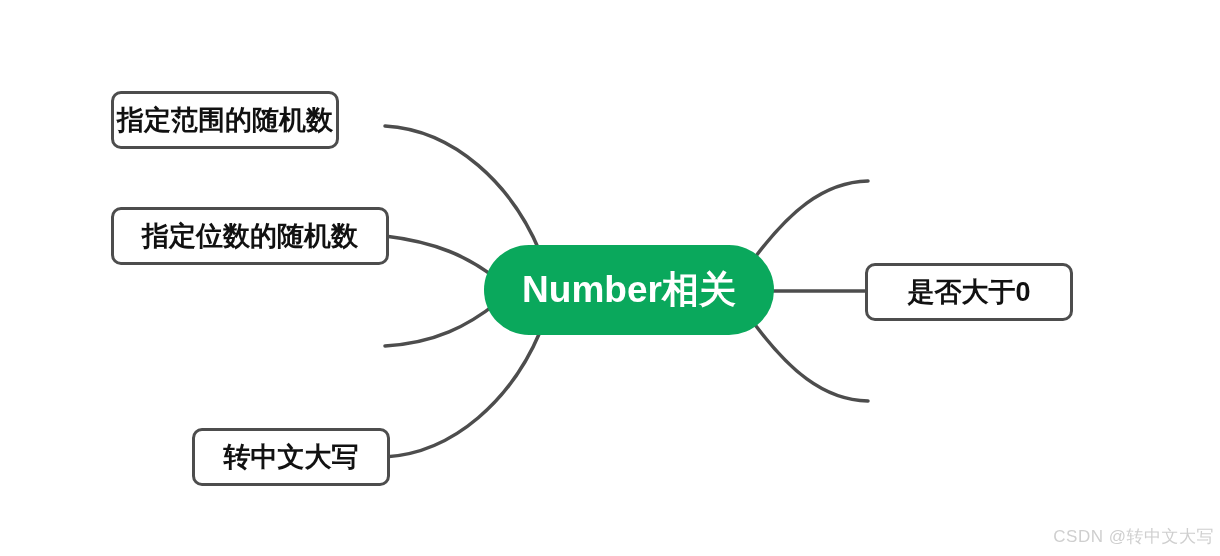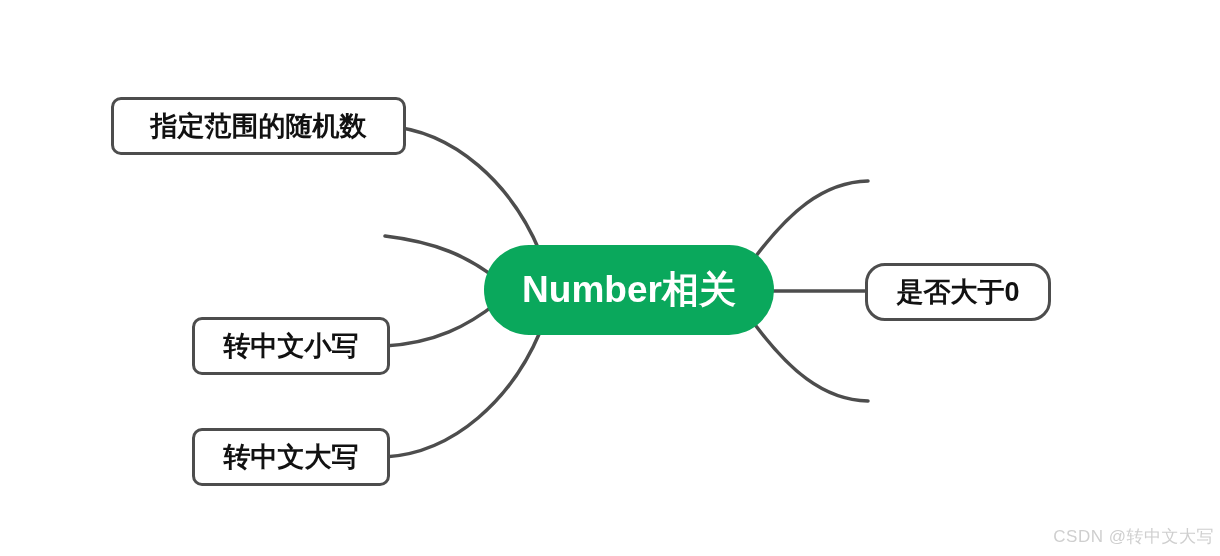--- a/index.html
+++ b/index.html
@@ -37,27 +37,27 @@
     white-space: nowrap;
     cursor: pointer;
   }
   .node.root {
     background: var(--root-fill, #0aa85c);
     border: none;
     border-radius: 46px;
     color: var(--root-text, #ffffff);
     font-size: 37px;
   }
-  .l1 { left: 111px; top:  97px; width: 295px; height: 58px; }
+  .l1 { left: 111px; top:  91px; width: 228px; height: 58px; }
   .l2 { left: 111px; top: 207px; width: 278px; height: 58px; }
   .l3 { left: 192px; top: 317px; width: 198px; height: 58px; }
   .l4 { left: 192px; top: 428px; width: 198px; height: 58px; }
   .rt { left: 484px; top: 245px; width: 290px; height: 90px; }
   .r1 { left: 863px; top: 152px; width: 198px; height: 58px; }
-  .r2 { left: 865px; top: 263px; width: 186px; height: 58px; border-radius: 20px; }
+  .r2 { left: 865px; top: 263px; width: 208px; height: 58px; }
   .r3 { left: 863px; top: 371px; width: 270px; height: 60px; }
   .watermark {
     position: absolute;
     right: 6px; bottom: 8px;
     font-size: 17px;
     color: var(--watermark-color, #cfcfcf);
     letter-spacing: 0.5px;
     user-select: none;
   }
 </style>
@@ -72,22 +72,22 @@
     <path class="connector" d="M 385 346 C 435 343, 468 326, 498 302"></path>
     <path class="connector" d="M 385 457 C 455 453, 512 398, 540 332"></path>
     <path class="connector" d="M 756 256 C 788 214, 822 182, 868 181"></path>
     <path class="connector" d="M 770 291 L 868 291"></path>
     <path class="connector" d="M 756 326 C 788 368, 822 400, 868 401"></path>
   </svg>
 
   <div class="node l1">
     <span>指定范围的随机数</span>
   </div>
-  <div class="node l3">
-    <span>转中文小写</span>
+  <div class="node l2">
+    <span>指定位数的随机数</span>
   </div>
   <div class="node l4">
     <span>转中文大写</span>
   </div>
 
   <div class="node root rt">
     <span>Number相关</span>
   </div>
 
   <div class="node r2">

